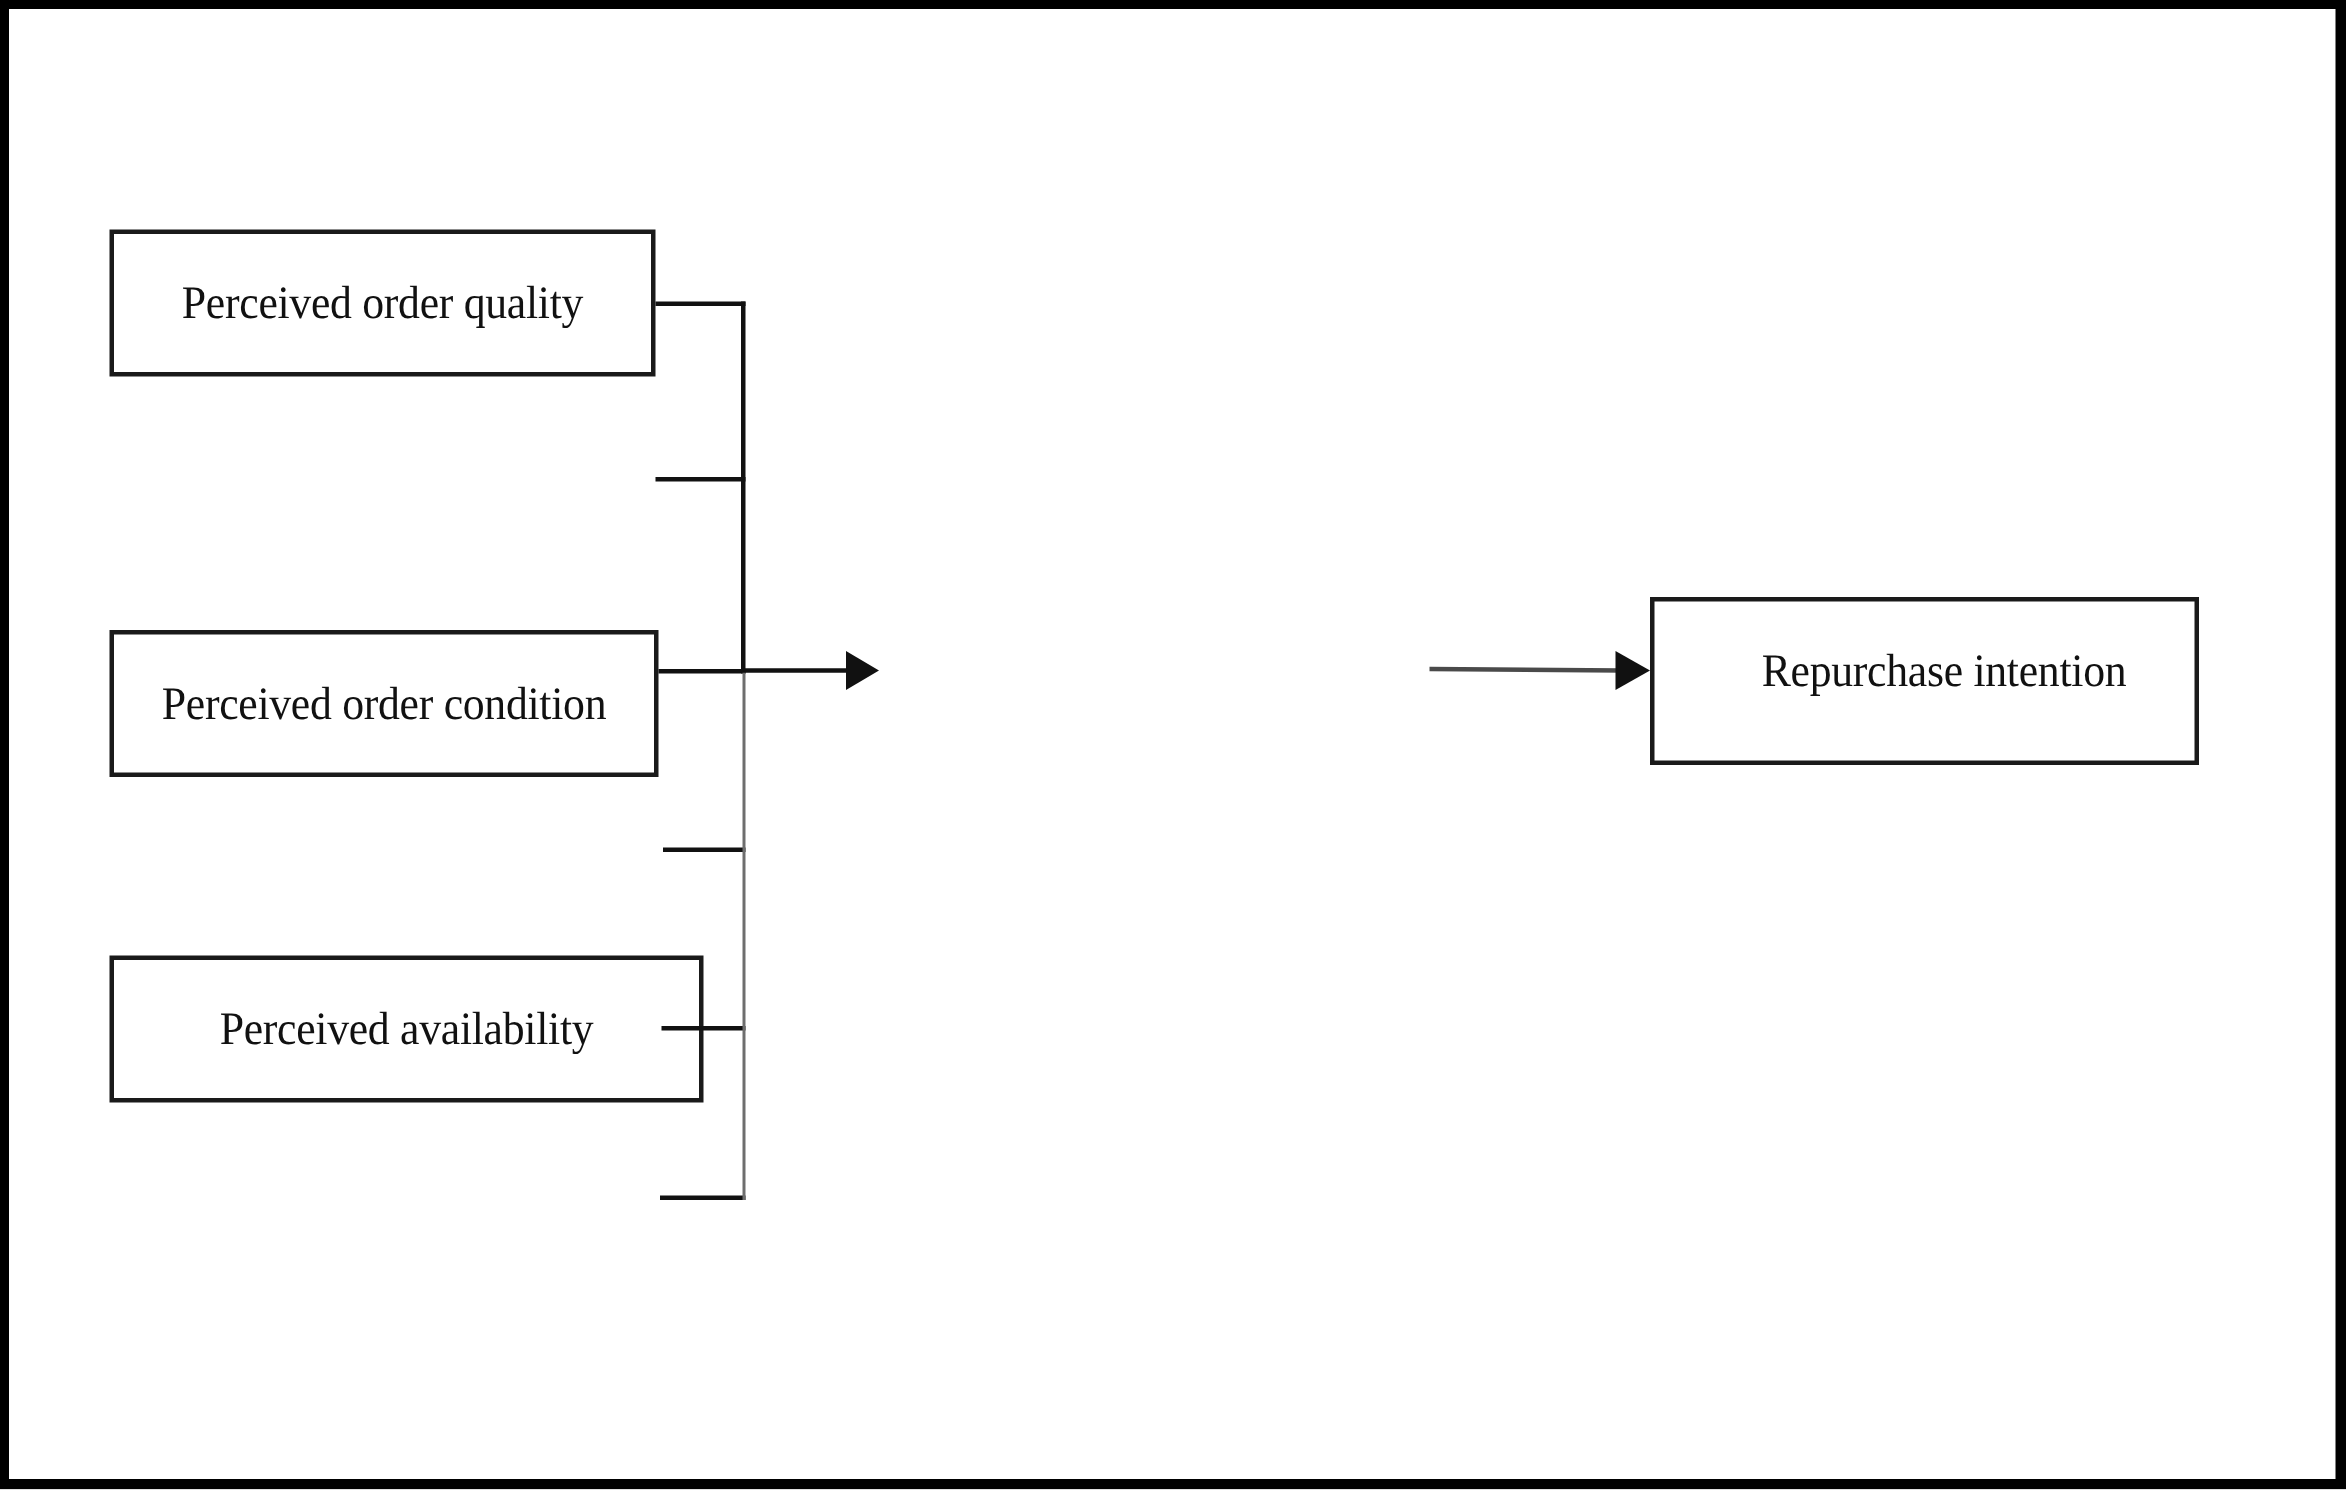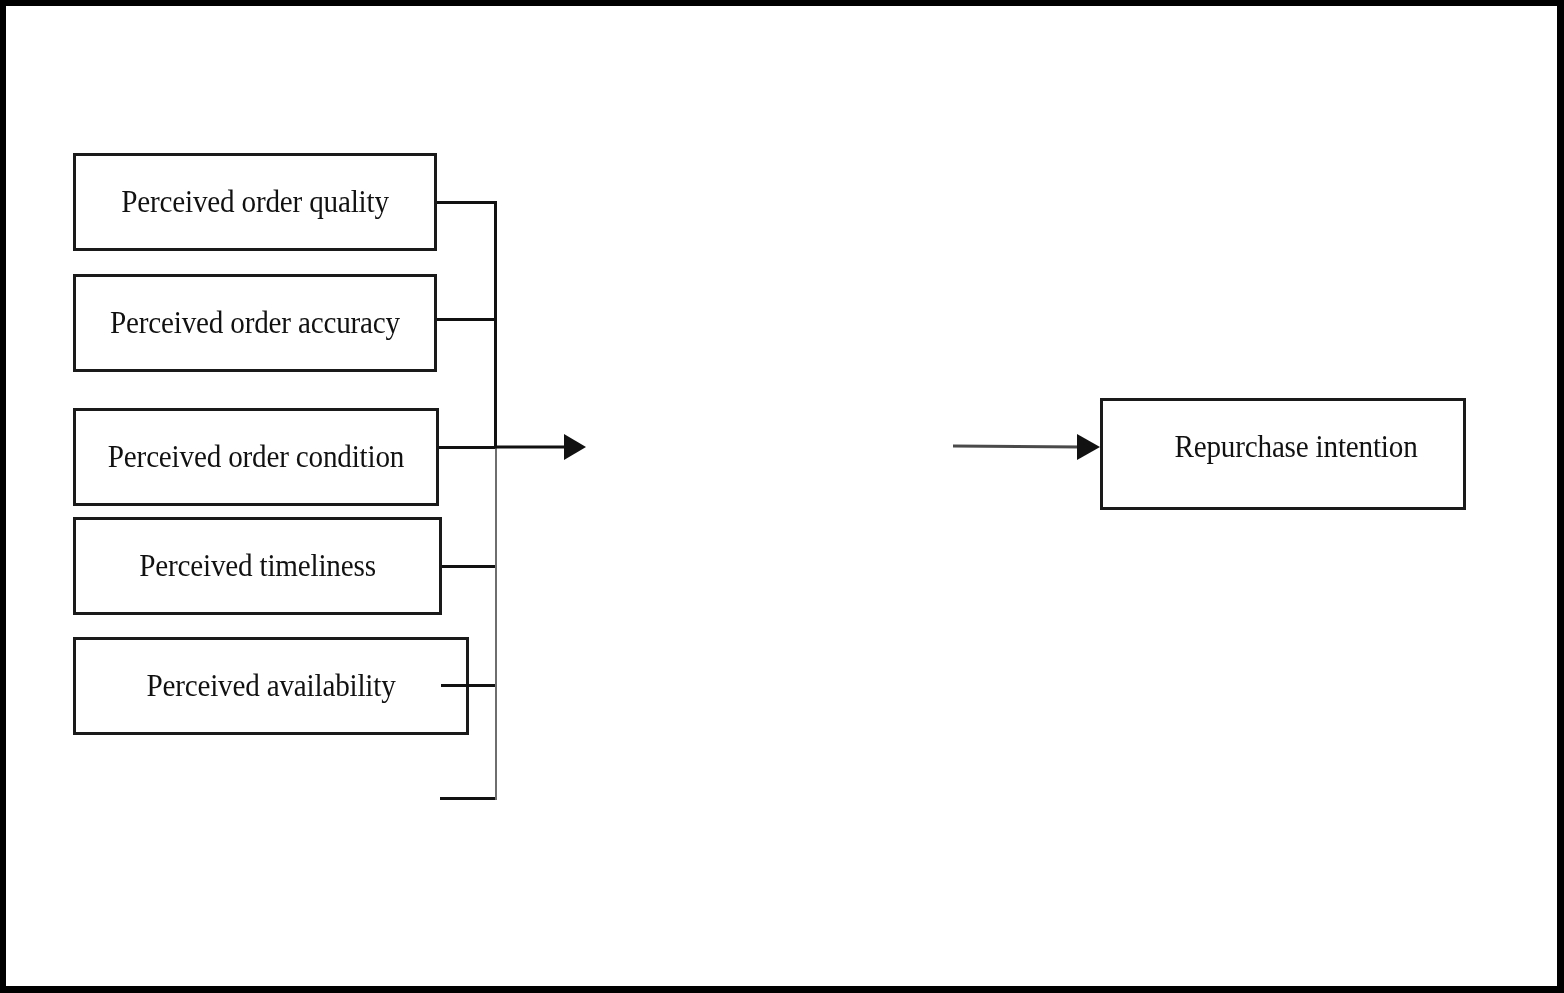--- a/index.html
+++ b/index.html
@@ -95,31 +95,25 @@
 <body>
 
 <div class="canvas">
 
   <div class="figure-frame"></div>
 
   <div class="node antecedent" style="left:73px; top:153px; width:364px; height:98px;">
     <span class="node-label">Perceived order quality</span>
   </div>
 
-  <div class="node antecedent" style="left:73px; top:274px; width:364px; height:98px;">
-    <span class="node-label">Perceived order accuracy</span>
-  </div>
 
-  <div class="node antecedent" style="left:73px; top:408px; width:366px; height:98px;">
+  <div class="node antecedent" style="left:73px; top:420px; width:366px; height:98px;">
     <span class="node-label">Perceived order condition</span>
   </div>
 
-  <div class="node antecedent" style="left:73px; top:517px; width:369px; height:98px;">
-    <span class="node-label">Perceived timeliness</span>
-  </div>
 
   <div class="node antecedent" style="left:73px; top:637px; width:396px; height:98px;">
     <span class="node-label">Perceived availability</span>
   </div>
 
 
   <div class="line-h" style="left:437px; top:201px; width:60px;"></div>
   <div class="line-h" style="left:437px; top:318px; width:60px;"></div>
   <div class="line-h" style="left:439px; top:446px; width:58px;"></div>
   <div class="line-h" style="left:442px; top:565px; width:55px;"></div>

